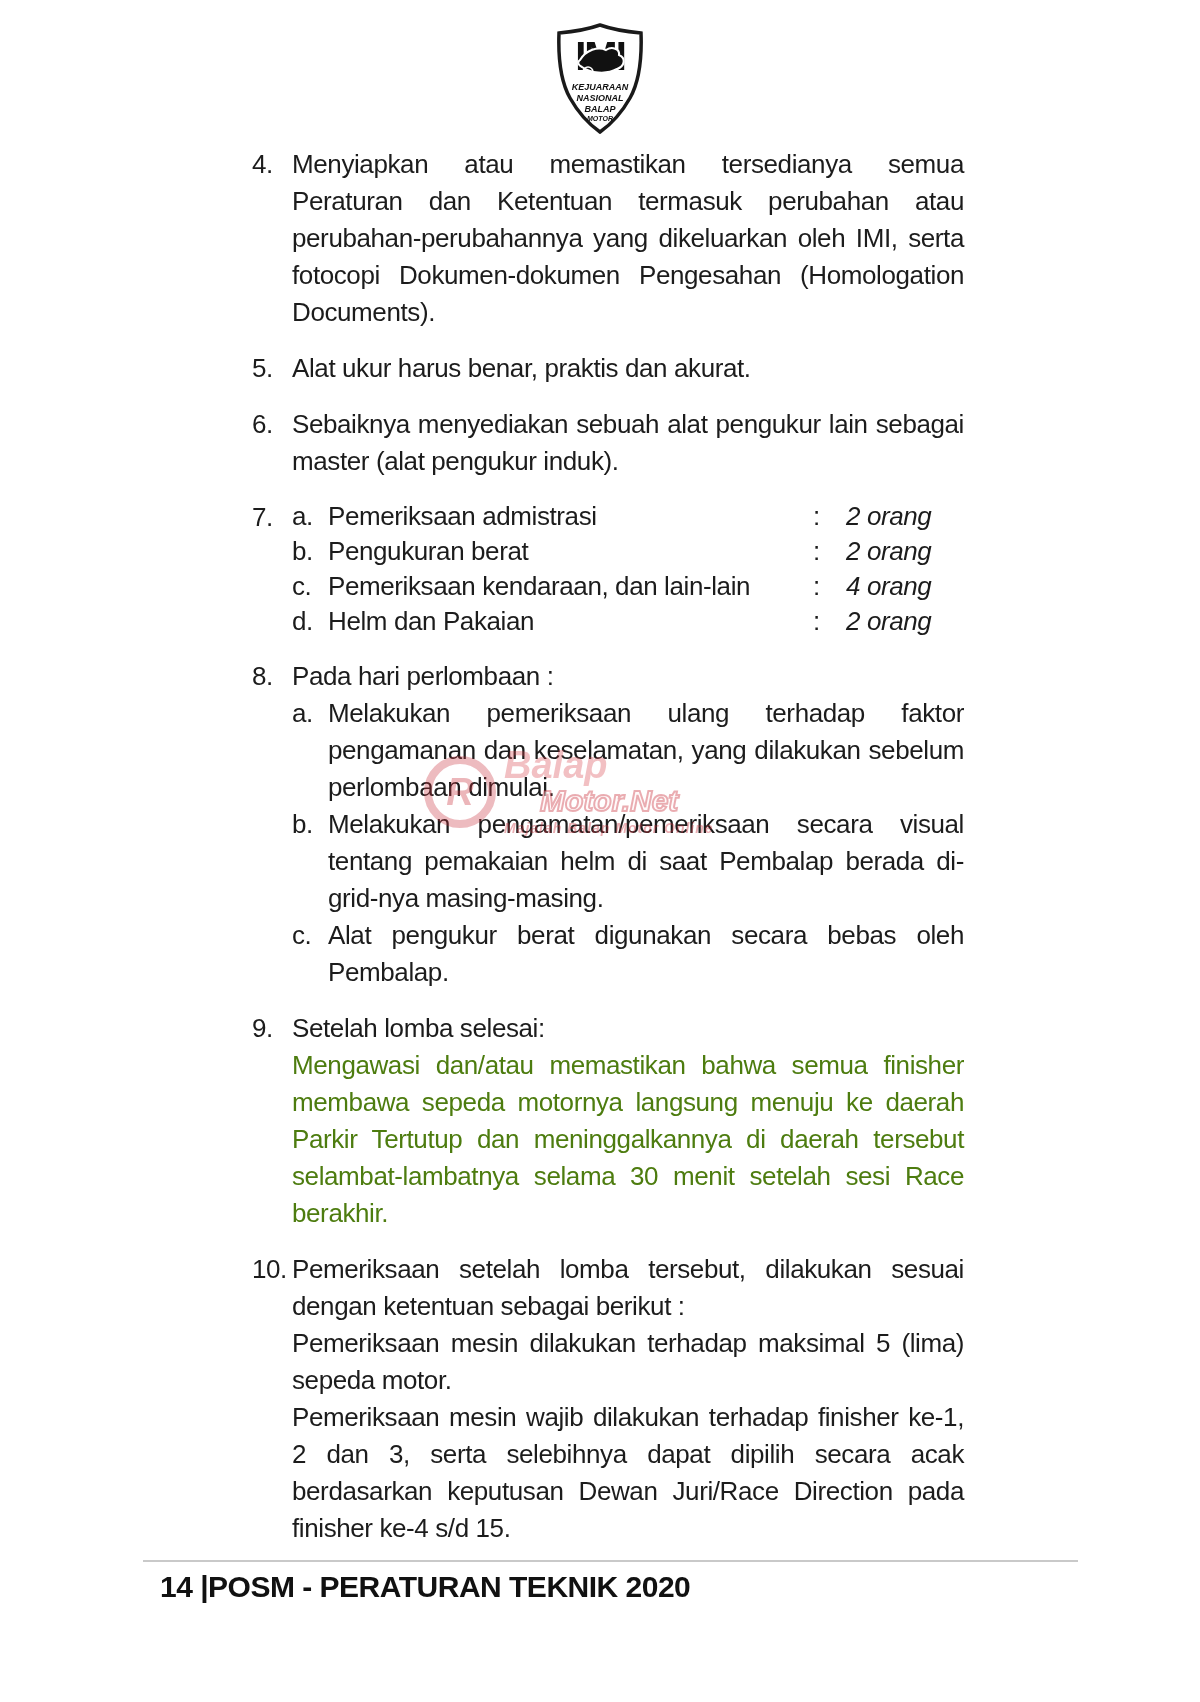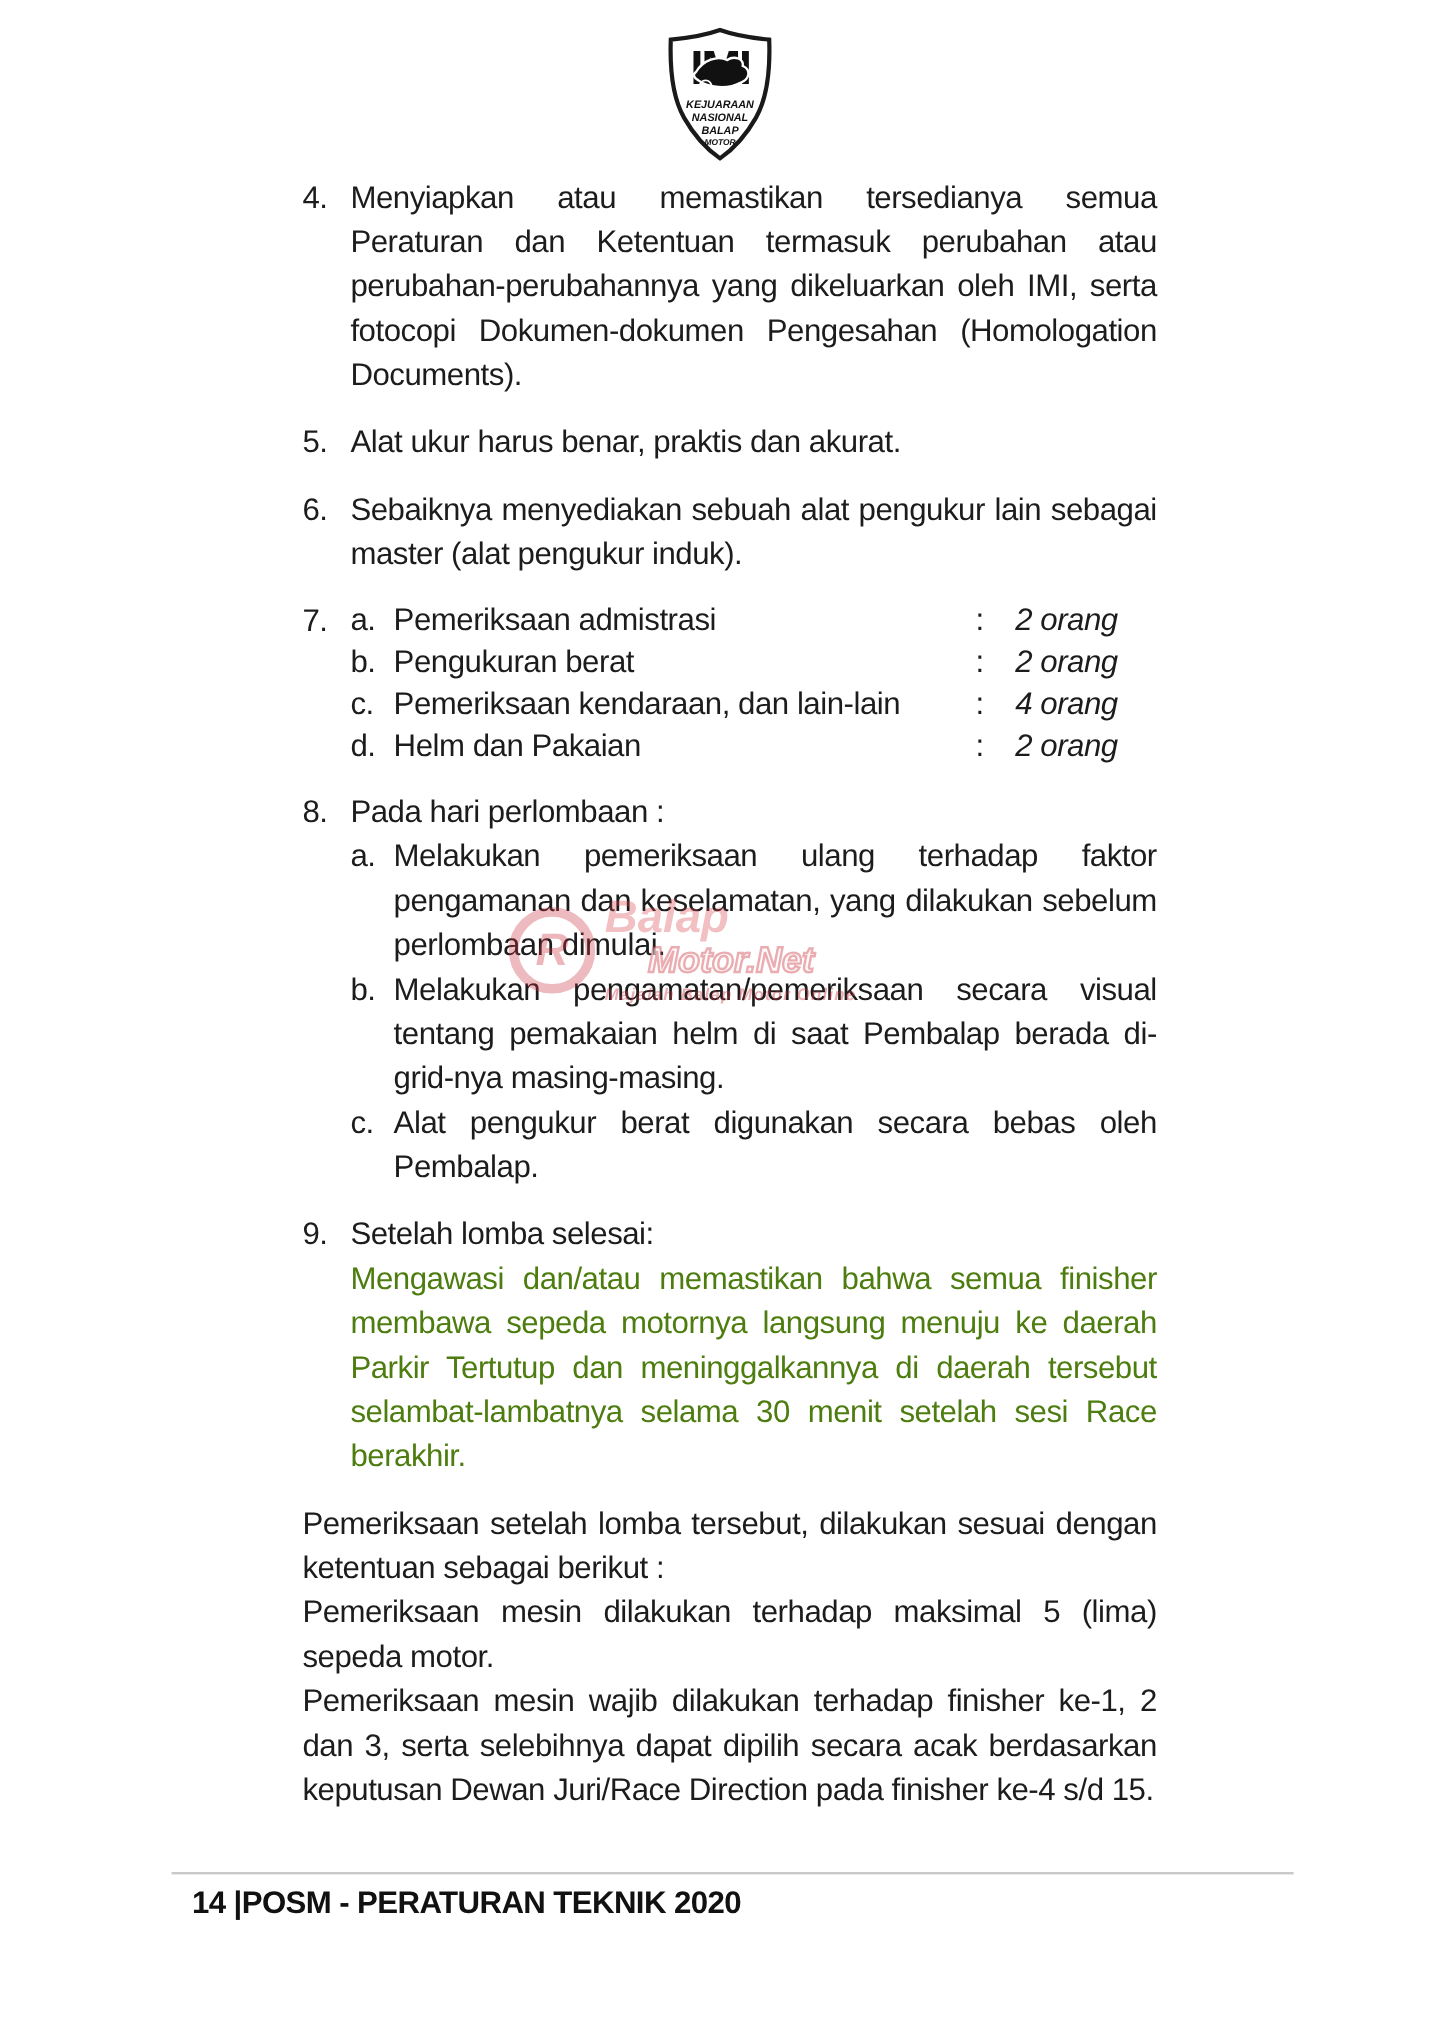--- a/index.html
+++ b/index.html
@@ -114,21 +114,21 @@
     position:absolute;
     top:1560px;
     left:143px;
     width:935px;
     border-top:2px solid #c9c9c9;
   }
   .footer-text {
     position:absolute;
     top:1570px;
     left:160px;
-    font-size:26px;
+    font-size:30px;
     font-weight:bold;
     letter-spacing:-0.5px;
     color:#111111;
   }
 </style>
 </head>
 <body>
 
 <div class="page">
 
@@ -213,20 +213,21 @@
 
     <div class="item">
       <div class="item-num">9.</div>
       <div class="item-body">
         <div>Setelah lomba selesai:</div>
         <div class="red-text para-justify">Mengawasi dan/atau memastikan bahwa semua finisher membawa sepeda motornya langsung menuju ke daerah Parkir Tertutup dan meninggalkannya di daerah tersebut selambat-lambatnya selama 30 menit setelah sesi Race berakhir.</div>
       </div>
     </div>
 
     <div class="item">
+      <div class="item-num">10.</div>
       <div class="item-body">
         <div class="para-justify">Pemeriksaan setelah lomba tersebut, dilakukan sesuai dengan ketentuan sebagai berikut :</div>
         <div class="para-justify">Pemeriksaan mesin dilakukan terhadap maksimal 5 (lima) sepeda motor.</div>
         <div class="para-justify">Pemeriksaan mesin wajib dilakukan terhadap finisher ke-1, 2 dan 3, serta selebihnya dapat dipilih secara acak berdasarkan keputusan Dewan Juri/Race Direction pada finisher ke-4 s/d 15.</div>
       </div>
     </div>
 
   </div>
 
   <div class="watermark">

